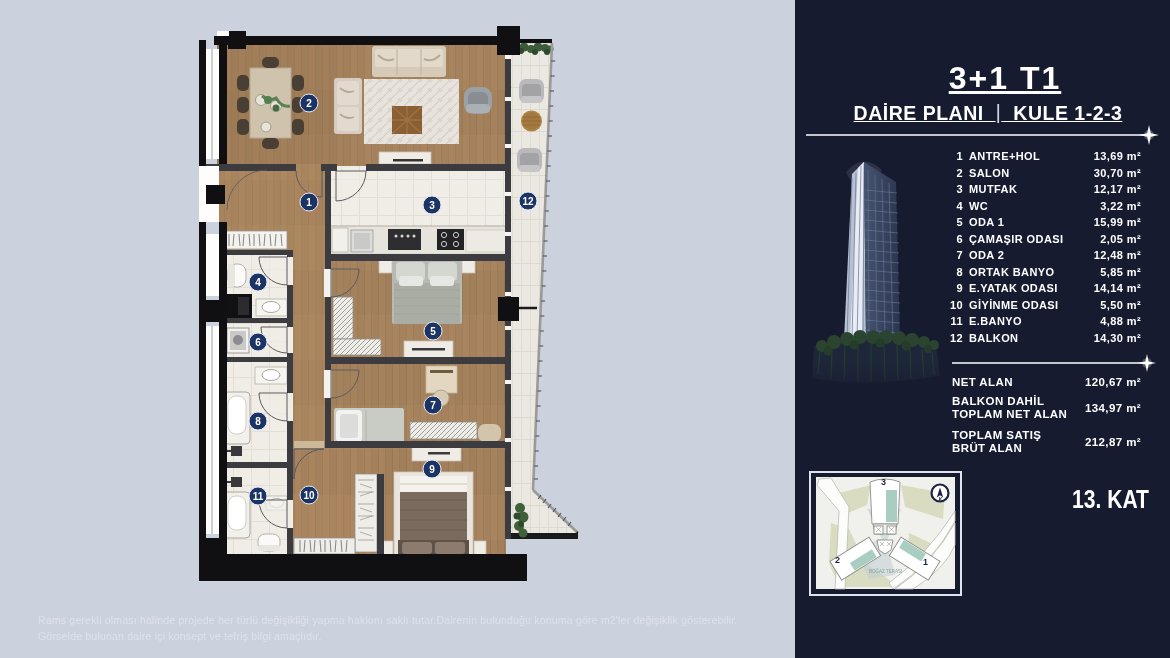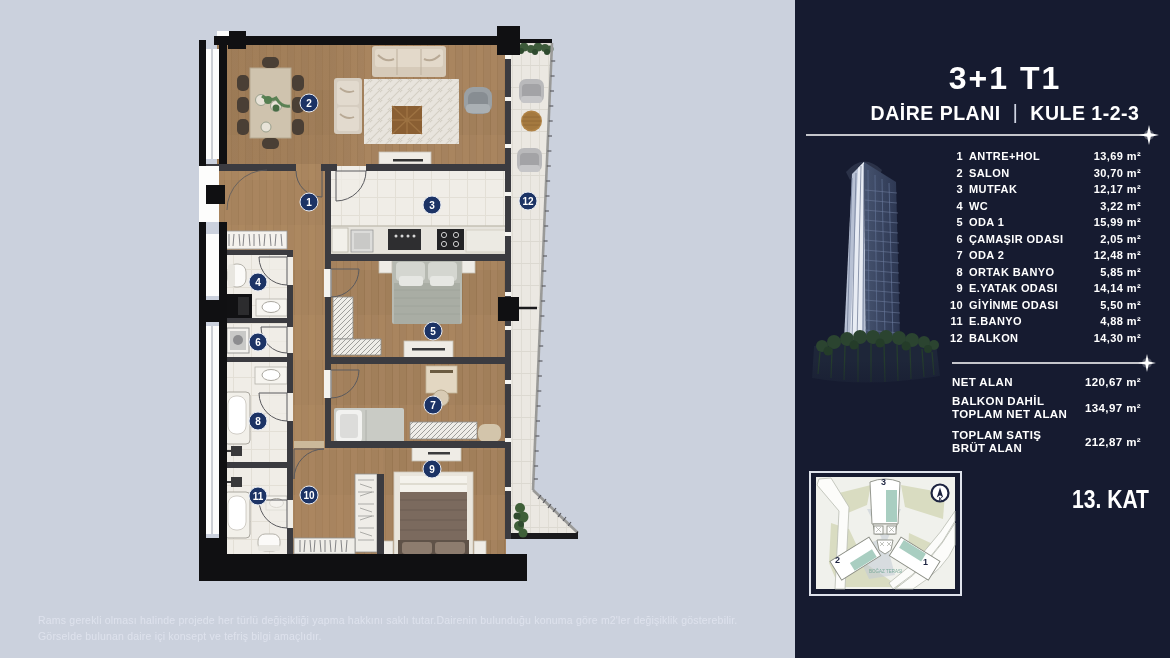--- a/index.html
+++ b/index.html
@@ -1,20 +1,20 @@
 <!DOCTYPE html>
 <html><head>
 <meta charset="utf-8">
 <style>
   html,body{margin:0;padding:0;}
   body{width:1170px;height:658px;overflow:hidden;font-family:"Liberation Sans",sans-serif;}
   .page{position:relative;width:1170px;height:658px;background:#cbd1dd;}
   .panel{position:absolute;left:795px;top:0;width:375px;height:658px;background:#161b30;}
   .abs{position:absolute;}
-  .wh{color:#ffffff;}
+  .wh{color:#ffffff;text-decoration:underline;}
   .disc{position:absolute;color:#dee2ed;font-size:10.5px;letter-spacing:0.2px;}
 </style>
 </head>
 <body>
 <div class="page">
 
   <div class="abs" style="left:0;top:0;width:795px;height:658px;">
     <svg width="795" height="658" viewBox="0 0 795 658" xmlns="http://www.w3.org/2000/svg">
     <defs>
       <pattern id="wood" width="14" height="90" patternUnits="userSpaceOnUse">
@@ -588,21 +588,21 @@
   </div>
 
   <div class="disc" style="left:38px;top:614px;">Rams gerekli olması halinde projede her türlü değişikliği yapma hakkını saklı tutar.Dairenin bulunduğu konuma göre m2'ler değişiklik gösterebilir.</div>
 
   <div class="disc" style="left:38px;top:630px;">Görselde bulunan daire içi konsept ve tefriş bilgi amaçlıdır.</div>
 
   <div class="panel">
 
     <div class="abs wh" style="left:45px;top:60px;width:330px;text-align:center;font-size:32px;font-weight:bold;letter-spacing:2px;">3+1 T1</div>
 
-    <div class="abs wh" style="left:45px;top:101px;width:330px;text-align:center;font-size:19.5px;font-weight:bold;letter-spacing:0.5px;">DAİRE PLANI&nbsp;&nbsp;<span style="font-weight:normal;color:#cfd4e2;font-size:21px;position:relative;top:-1px;">|</span>&nbsp;&nbsp;KULE 1-2-3</div>
+    <div class="abs wh" style="left:28px;top:101px;width:330px;text-align:center;font-size:19.5px;font-weight:bold;letter-spacing:0.5px;">DAİRE PLANI&nbsp;&nbsp;<span style="font-weight:normal;color:#cfd4e2;font-size:21px;position:relative;top:-1px;">|</span>&nbsp;&nbsp;KULE 1-2-3</div>
 
     <svg class="abs" style="left:0;top:125px;" width="375" height="22" viewBox="0 0 375 22">
       <line x1="11" y1="10" x2="353" y2="10" stroke="#ffffff" stroke-width="1.4"></line>
       <g transform="translate(354,10)">
         <circle r="5" fill="#ffffff" opacity="0.25"></circle>
         <path d="M0,-10 L1.8,-1.8 L10,0 L1.8,1.8 L0,10 L-1.8,1.8 L-10,0 L-1.8,-1.8 Z" fill="#ffffff"></path>
       </g>
     </svg>
 
     <div class="abs" style="left:0;top:0;">

